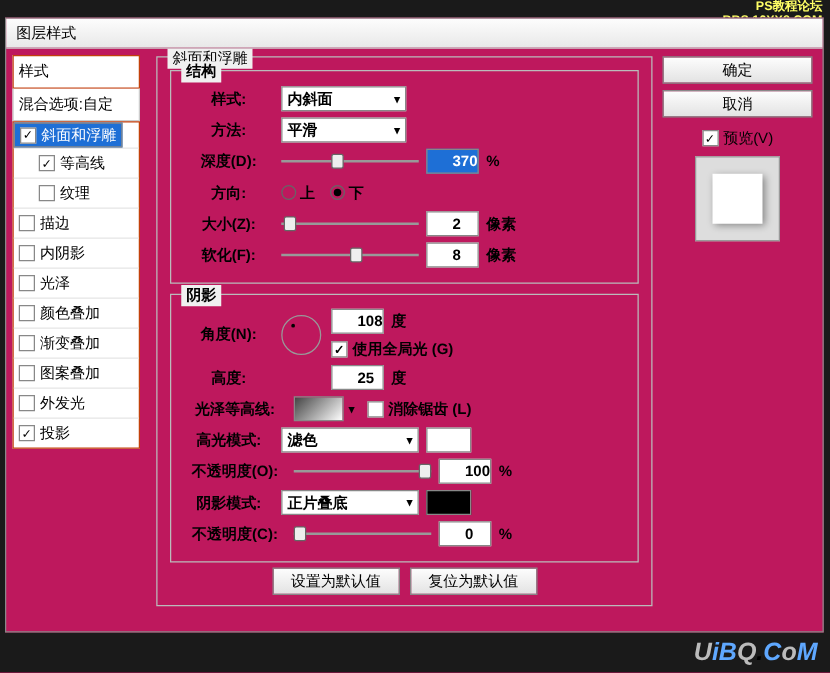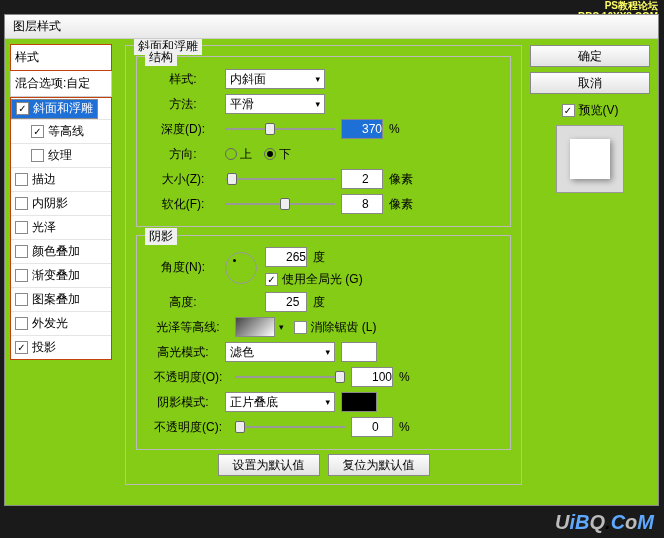--- a/index.html
+++ b/index.html
@@ -1,32 +1,32 @@
 <!DOCTYPE html>
 <html><head>
 <meta charset="utf-8">
 <style>
   * { box-sizing: border-box; font-family: "Microsoft YaHei", "SimSun", sans-serif; }
   body { margin: 0; background: #1a1a1a; width: 664px; height: 538px; position: relative; }
-  .window { position: absolute; left: 4px; top: 14px; width: 655px; height: 492px; background: #84cc16; border: 1px solid #888; }
+  .window { position: absolute; left: 4px; top: 14px; width: 655px; height: 492px; background: #be185d; border: 1px solid #888; }
   .titlebar { height: 24px; background: linear-gradient(#fdfdfd,#e8e8e8); border-bottom: 1px solid #ccc; display: flex; align-items: center; padding: 0 8px; font-size: 12px; }
   .wm-text { position: absolute; right: 6px; top: 0; font-size: 10px; color: #ff6; text-align: right; line-height: 11px; font-weight: bold; }
   .body { display: flex; height: calc(100% - 24px); }
   .sidebar { width: 112px; padding: 5px 5px 0 5px; }
   .sidebar-hdr { font-size: 12px; padding: 4px 4px; }
   .sidebar-sub { font-size: 12px; padding: 4px 4px; border: 1px solid #ccc; border-top: none; background: #fff; }
   .stylelist { border: 1px solid #c2410c; background: #fff; }
   .stylerow { display: flex; align-items: center; font-size: 12px; padding: 3px 4px; border-top: 1px solid #e5e5e5; gap: 4px; }
   .stylerow.sel { background: #1e6fd6; color: #fff; }
   .stylerow.indent { padding-left: 20px; }
   .cb { width: 13px; height: 13px; border: 1px solid #888; background: #fff; display: inline-flex; align-items: center; justify-content: center; font-size: 10px; color: #000; }
   .center { flex: 1; padding: 6px 8px 0 8px; overflow: hidden; }
   .gbox { border: 1px solid #bbb; position: relative; margin-bottom: 8px; padding: 10px 10px 8px 10px; }
   .gbox > .gtitle { position: absolute; top: -8px; left: 8px; background: #f0f0f0; padding: 0 4px; font-size: 12px; }
-  .ibox { border: 1px solid #bbb; position: relative; padding: 8px 10px; }
+  .ibox { border: 1px solid #bbb; position: relative; padding: 8px 10px; font-weight: bold; }
   .ibox > .gtitle { position: absolute; top: -8px; left: 8px; background: #f0f0f0; padding: 0 4px; font-size: 12px; }
   .row { display: flex; align-items: center; font-size: 12px; margin: 3px 0; height: 22px; }
   .lbl { width: 72px; text-align: center; margin-right: 6px; }
   .sel { height: 20px; border: 1px solid #888; background: #fff; display: inline-flex; align-items: center; justify-content: space-between; padding: 0 4px; font-size: 12px; }
   .arrow { font-size: 9px; margin-left: 4px; }
   .slider { position: relative; width: 110px; height: 14px; margin-right: 6px; }
   .track { position: absolute; top: 6px; left: 0; right: 0; height: 2px; background: #999; }
   .thumb { position: absolute; top: 1px; width: 10px; height: 12px; background: #eee; border: 1px solid #666; border-radius: 2px; }
   .num { width: 40px; height: 20px; border: 1px solid #888; background: #fff; padding: 0 20px; display: inline-flex; align-items: center; font-size: 12px; }
   .num.hl { background: #1e6fd6; color: #fff; }
@@ -158,21 +158,21 @@
           </div>
         </div>
 
         <div class="ibox">
           <span class="gtitle">阴影</span>
           <div class="row" style="height:auto">
             <span class="lbl">角度(N):</span>
             <div class="anglectl"></div>
             <div>
               <div style="display:flex;align-items:center;margin-bottom:4px">
-                <span class="num">265</span>
+                <span class="num">108</span>
                 <span class="unit">度</span>
               </div>
               <div style="display:flex;align-items:center;gap:4px">
                 <span class="cb">✓</span>
                 <span>使用全局光 (G)</span>
               </div>
             </div>
           </div>
           <div class="row">
             <span class="lbl">高度:</span>

